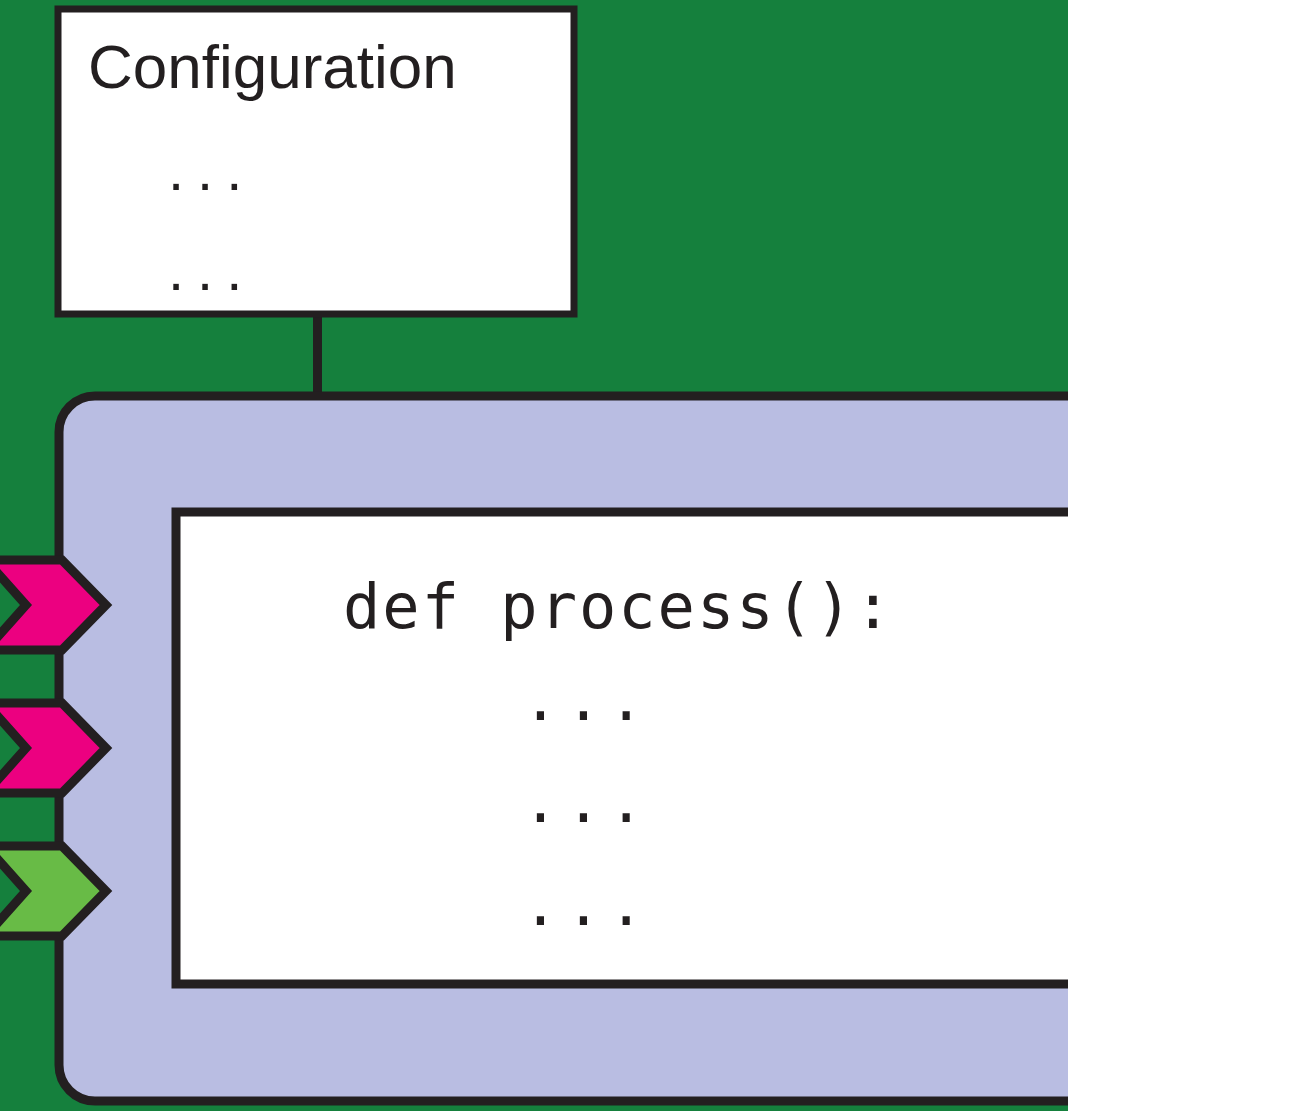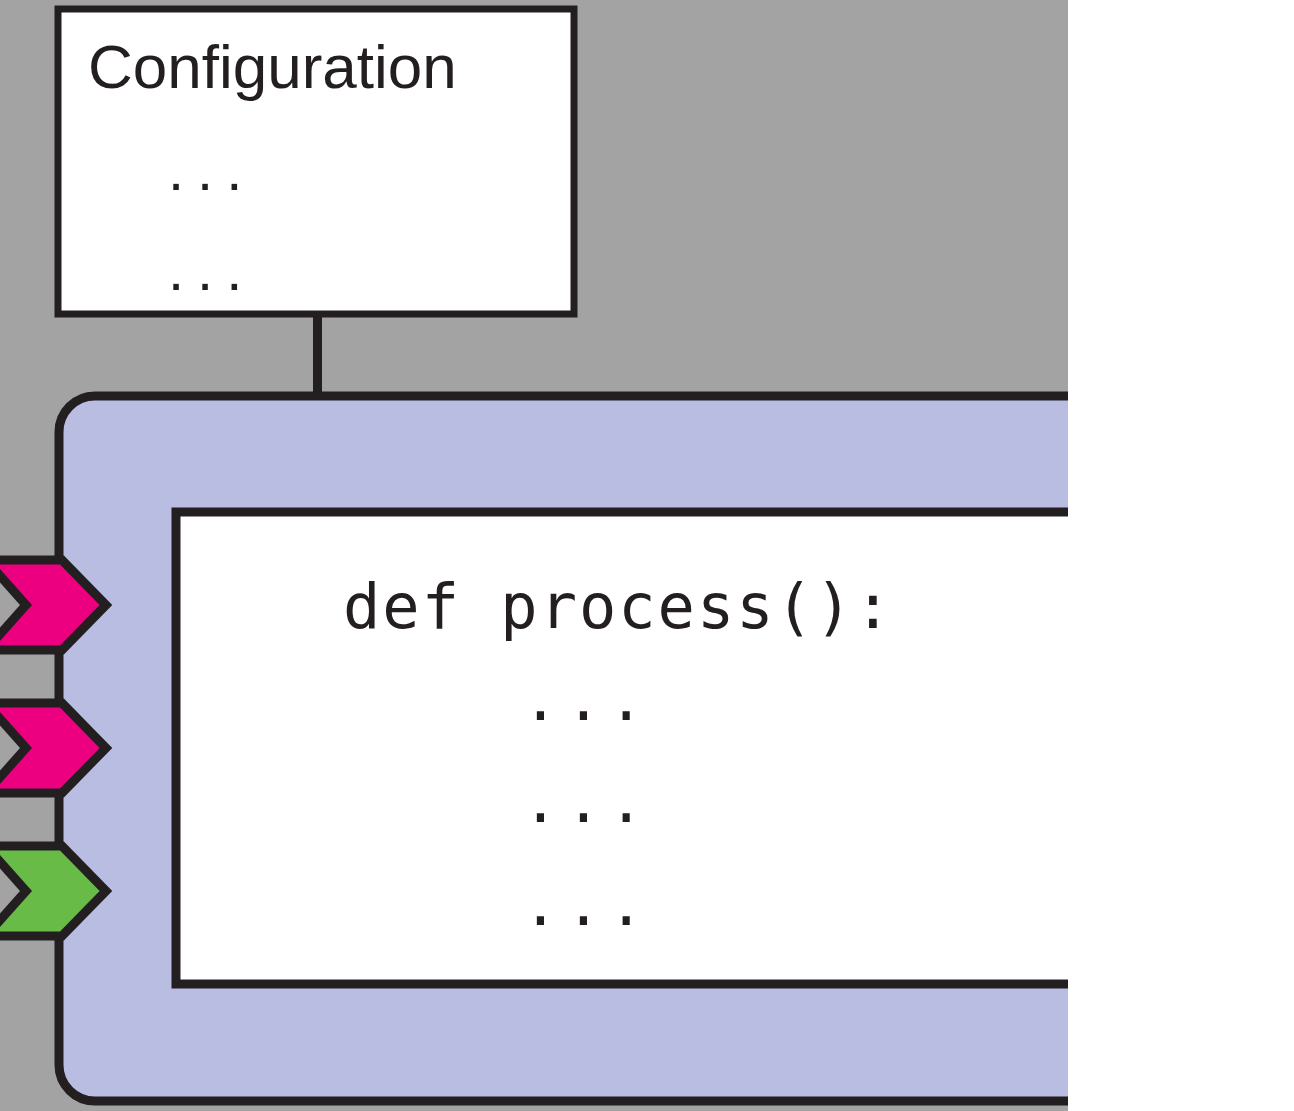--- a/index.html
+++ b/index.html
@@ -7,21 +7,21 @@
     padding: 0;
     background: #ffffff;
   }
   body {
     font-family: "Liberation Sans", sans-serif;
   }
   #stage {
     position: relative;
     width: 1068px;
     height: 1111px;
-    background: #a3a3a3;
+    background: #15803d;
     overflow: hidden;
   }
   #diagram-svg {
     position: absolute;
     left: 0;
     top: 0;
     width: 1294px;
     height: 1111px;
   }
   .txt-config-title {

